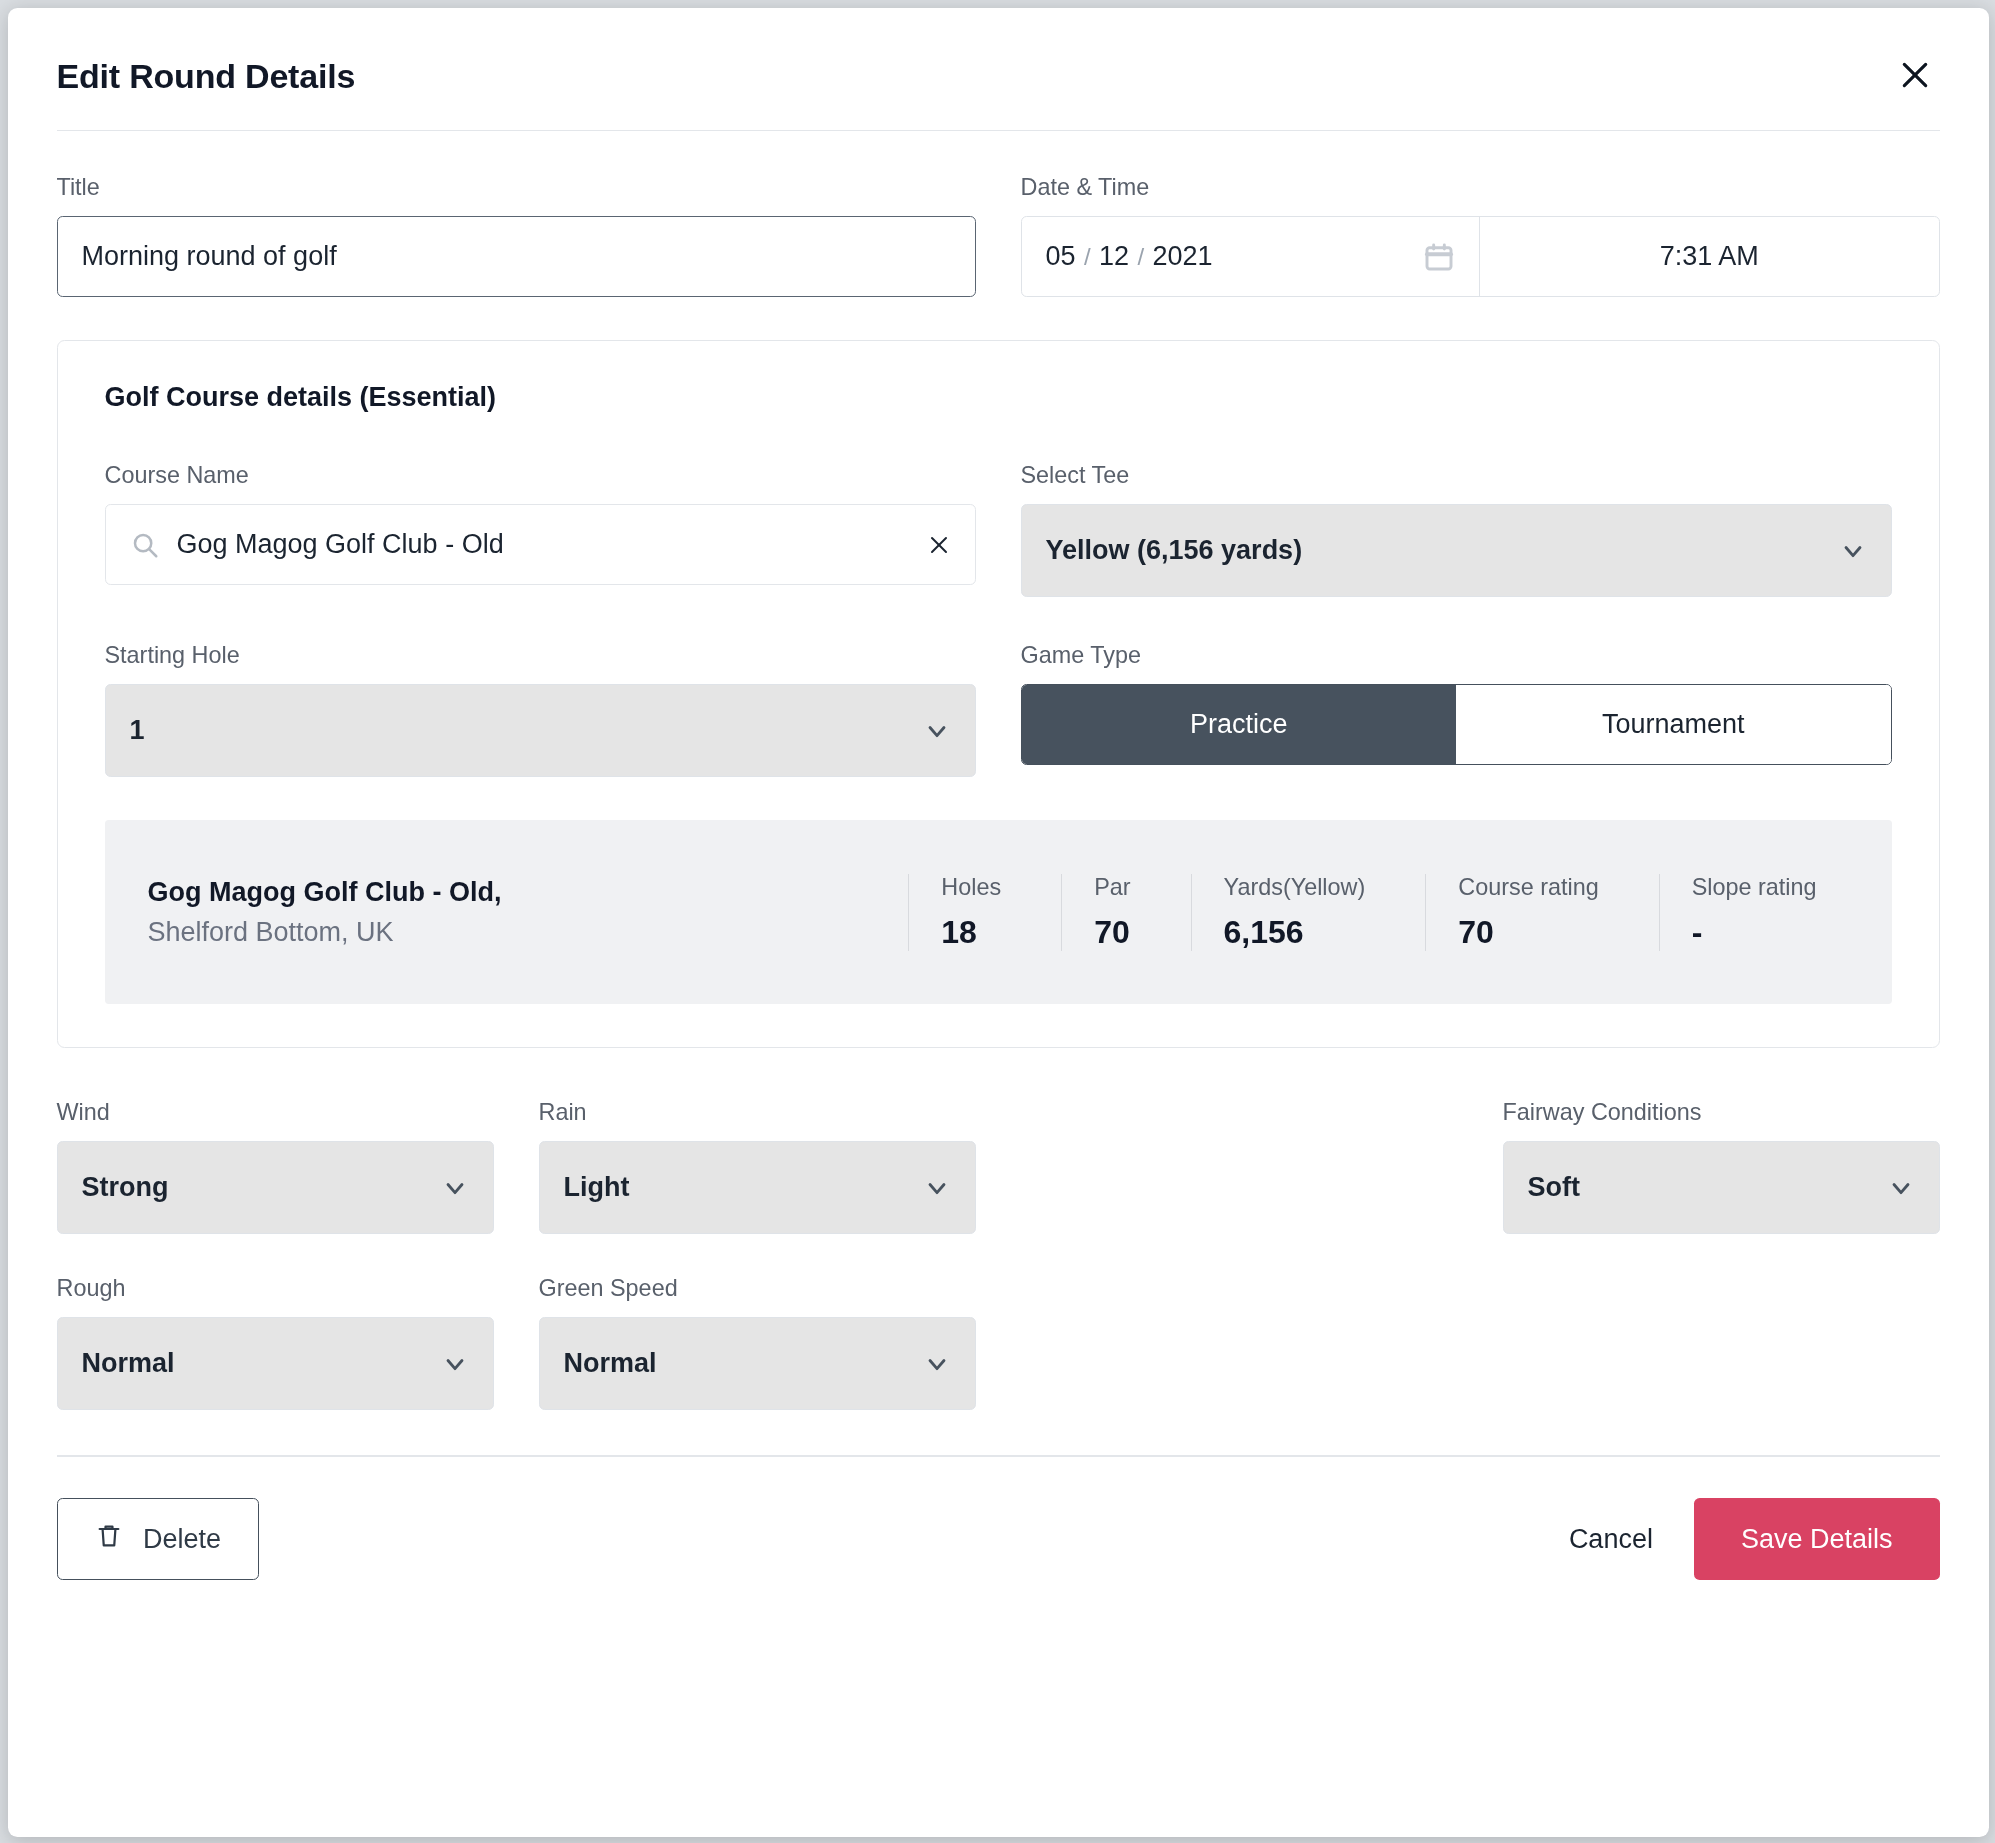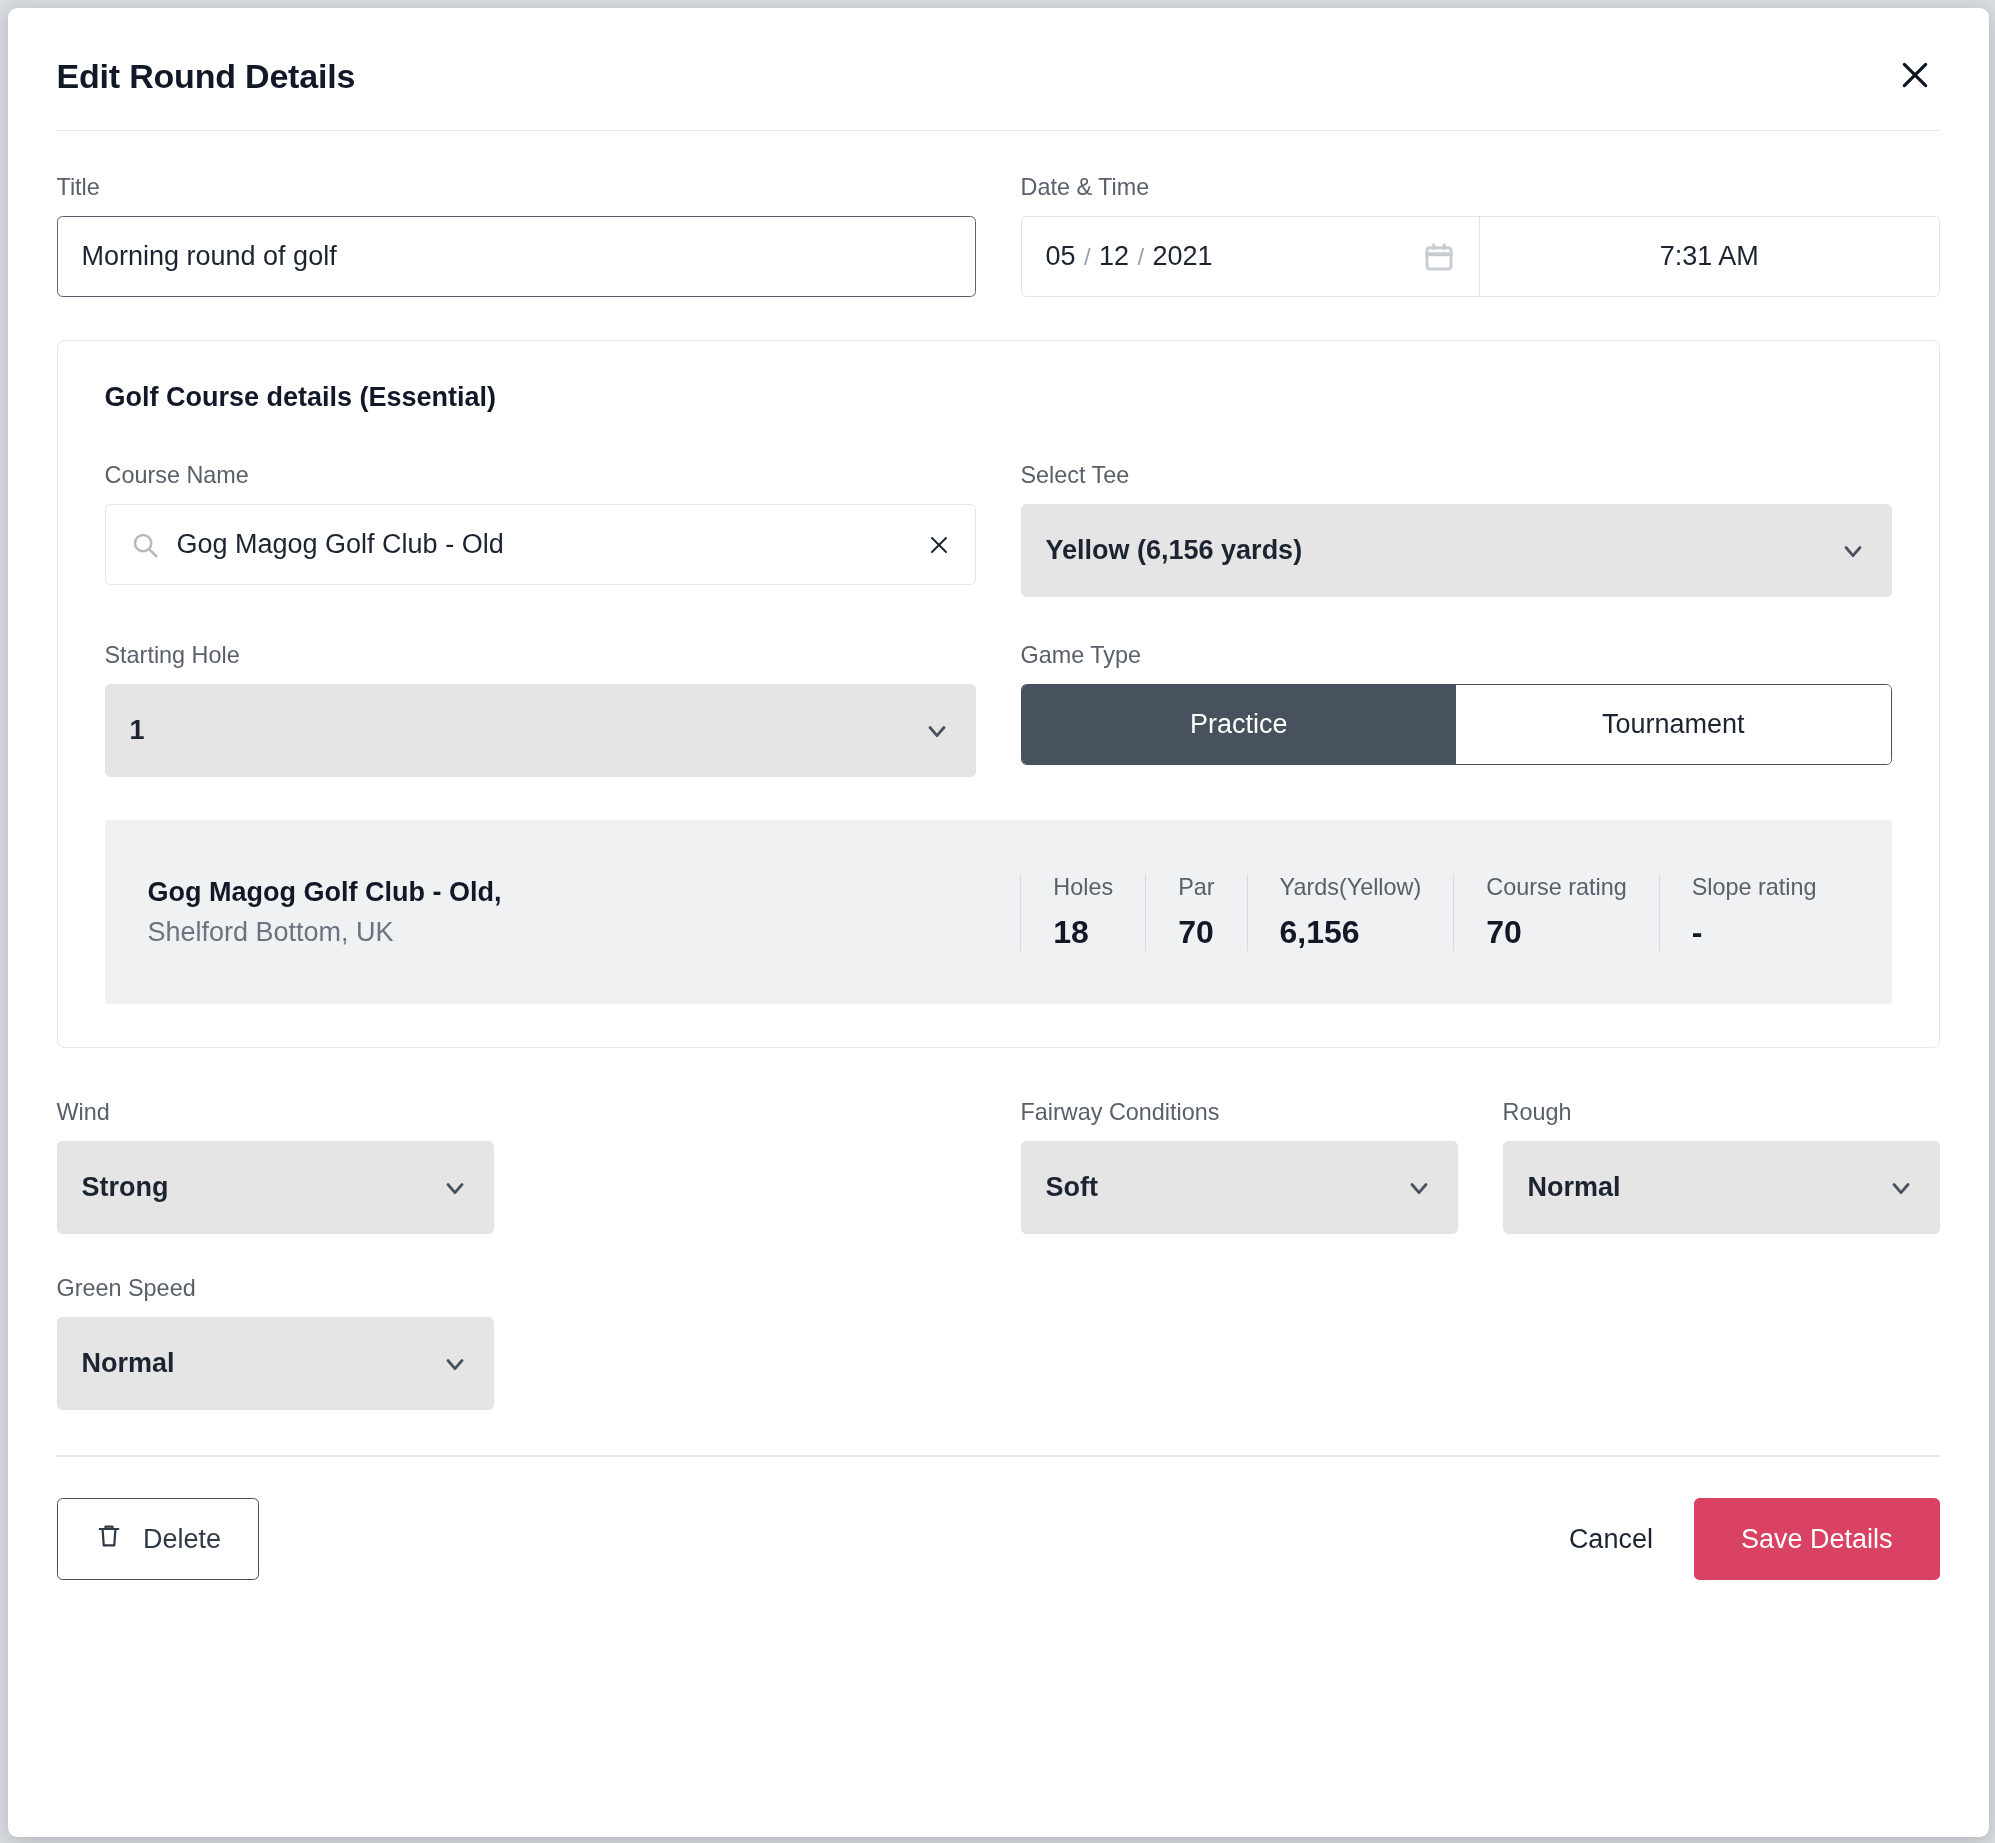--- a/index.html
+++ b/index.html
@@ -221,20 +221,21 @@
 
   
   .info-bar {
     margin-top: 43px;
     background: #f0f1f3;
     border-radius: 3.7px;
     display: flex;
     align-items: center;
     padding: 37px 43px;
     min-height: 184px;
+    gap: 28px;
   }
   .info-name { flex: 1 1 auto; min-width: 0; padding-right: 28px; }
   .info-course {
     font-size: 27px;
     font-weight: bold;
     color: #111827;
     margin-bottom: 9.4px;
   }
   .info-loc {
     font-size: 27px;
@@ -461,20 +462,31 @@
         <div class="select-box">
           <span class="value">Strong</span>
           <span class="chev">
             <svg width="28" height="28" viewBox="0 0 24 24" fill="none" stroke="#47525e" stroke-width="2.4" stroke-linecap="round" stroke-linejoin="round">
                 <polyline points="6 9 12 16 18 9"></polyline>
               </svg>
           </span>
         </div>
       </div>
 
+      <div>
+        <span class="field-label">Rain</span>
+        <div class="select-box">
+          <span class="value">Light</span>
+          <span class="chev">
+            <svg width="28" height="28" viewBox="0 0 24 24" fill="none" stroke="#47525e" stroke-width="2.4" stroke-linecap="round" stroke-linejoin="round">
+                <polyline points="6 9 12 16 18 9"></polyline>
+              </svg>
+          </span>
+        </div>
+      </div>
 
       <div></div>
 
       <div>
         <span class="field-label">Fairway Conditions</span>
         <div class="select-box">
           <span class="value">Soft</span>
           <span class="chev">
             <svg width="28" height="28" viewBox="0 0 24 24" fill="none" stroke="#47525e" stroke-width="2.4" stroke-linecap="round" stroke-linejoin="round">
                 <polyline points="6 9 12 16 18 9"></polyline>

